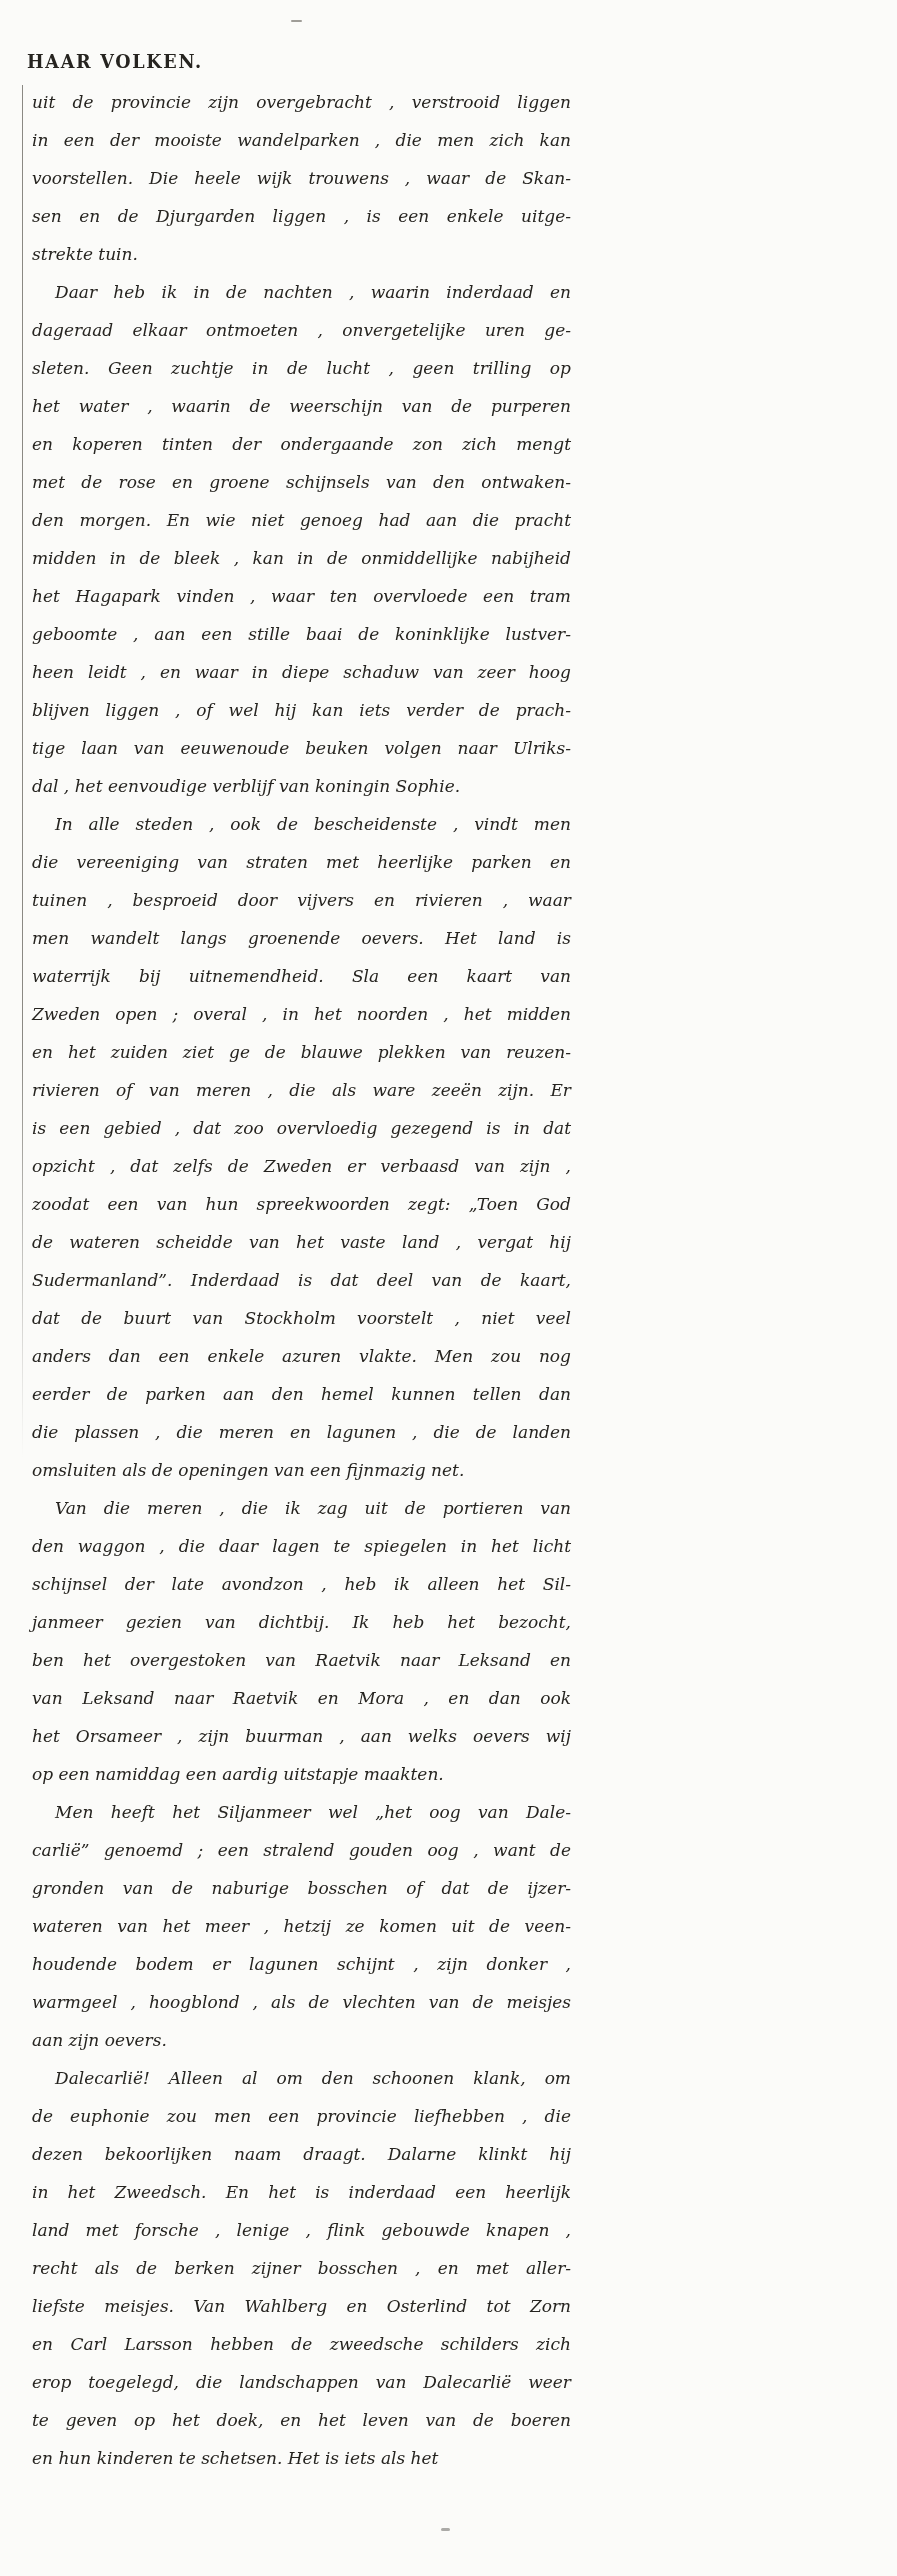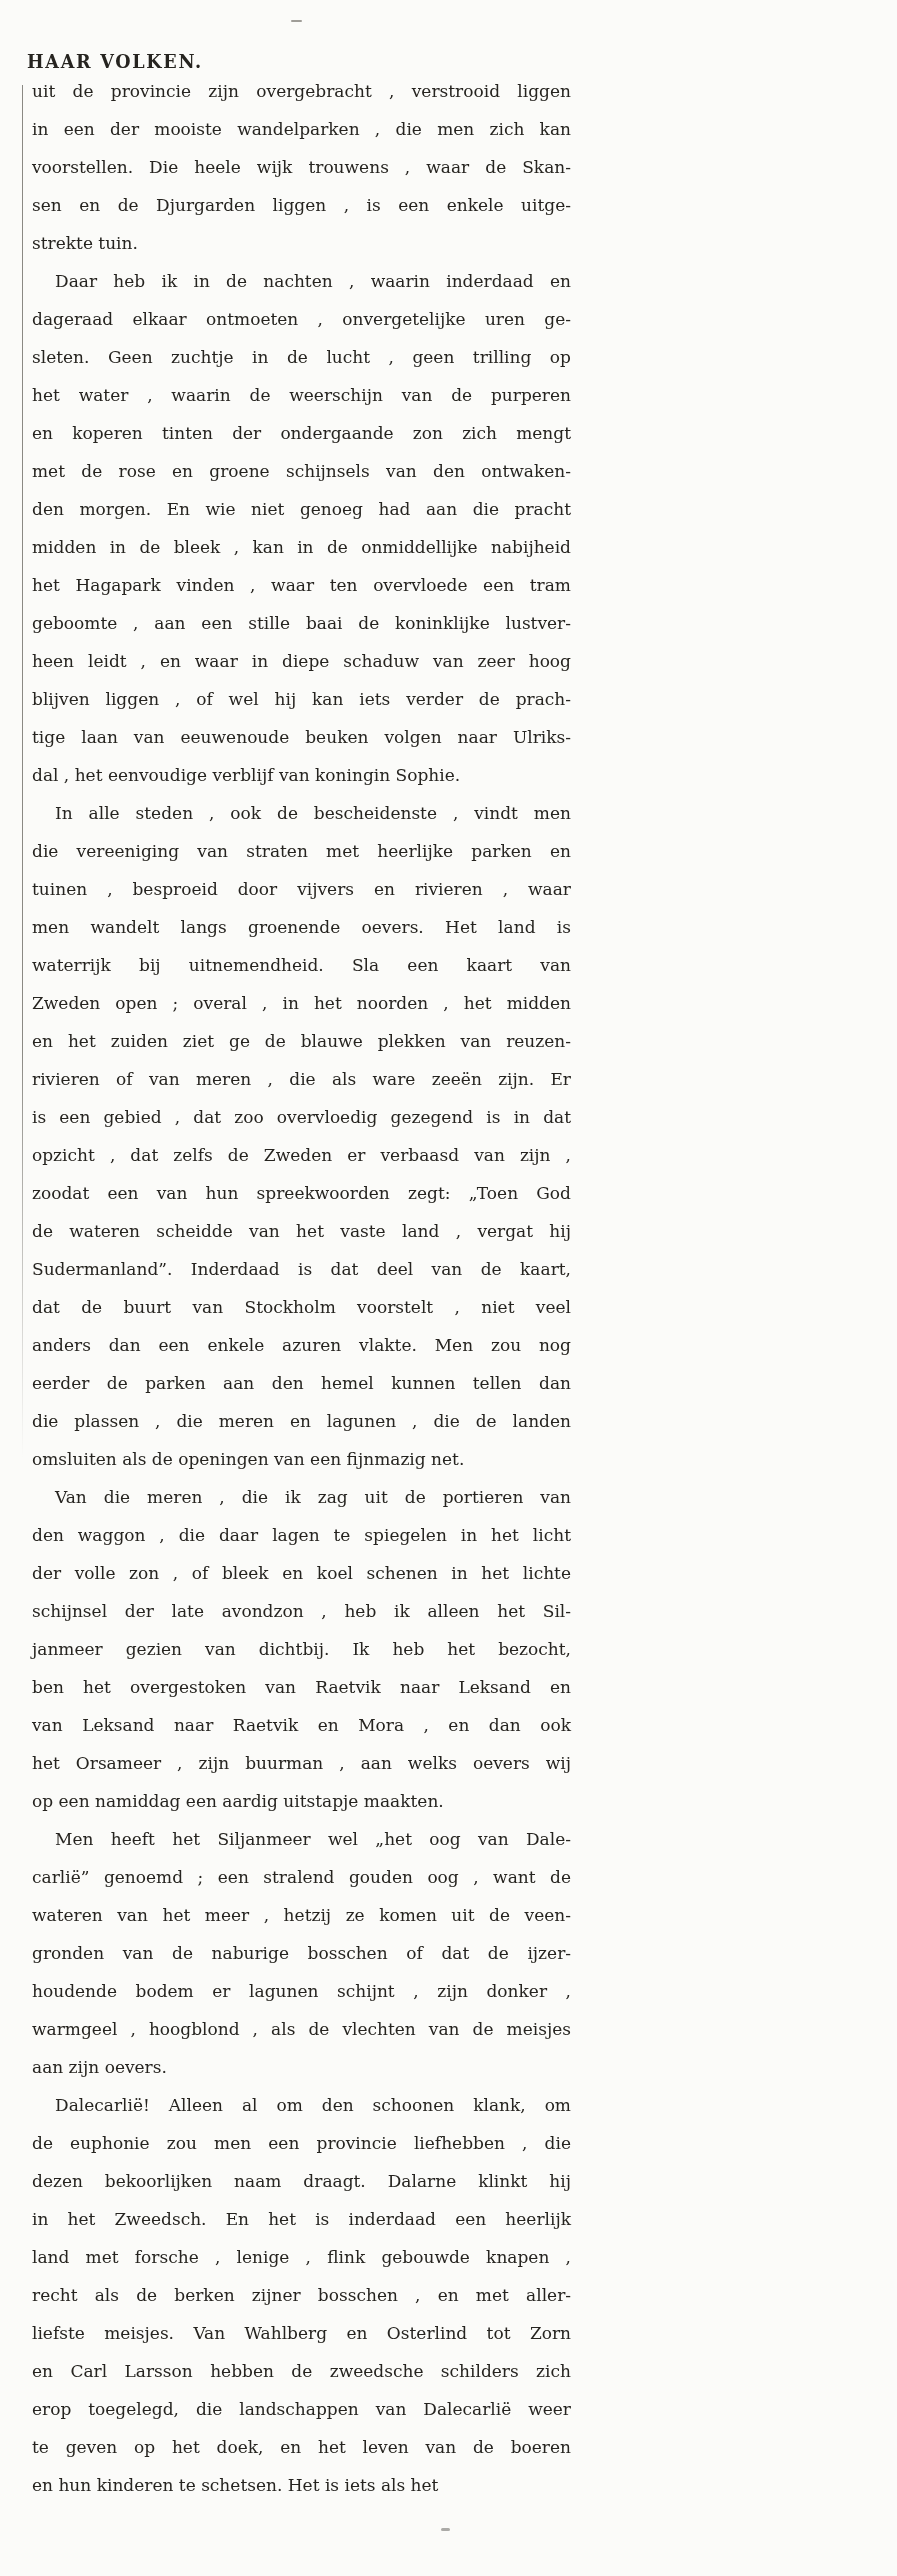--- a/index.html
+++ b/index.html
@@ -22,22 +22,23 @@
     left: 27px;
     top: 51px;
     font-size: 17.6px;
     letter-spacing: 1.7px;
     white-space: nowrap;
     font-weight: bold;
   }
   .text-block {
     position: absolute;
     left: 32px;
-    top: 72px;
+    top: 83px;
     width: 539px;
+    font-style: italic;
   }
   .paragraph {
     margin: 0;
     padding: 0;
   }
   .line {
     font-size: 17px;
     line-height: 38px;
     text-align: justify;
     text-align-last: justify;
@@ -133,33 +134,32 @@
         <div class="line">Sudermanland”. Inderdaad is dat deel van de kaart,</div>
         <div class="line">dat de buurt van Stockholm voorstelt , niet veel</div>
         <div class="line">anders dan een enkele azuren vlakte. Men zou nog</div>
         <div class="line">eerder de parken aan den hemel kunnen tellen dan</div>
         <div class="line">die plassen , die meren en lagunen , die de landen</div>
         <div class="line last">omsluiten als de openingen van een fijnmazig net.</div>
       </div>
       <div class="paragraph indent">
         <div class="line first">Van die meren , die ik zag uit de portieren van</div>
         <div class="line">den waggon , die daar lagen te spiegelen in het licht</div>
-        <div class="line">der volle zon , of bleek en koel schenen in het lichte</div>
         <div class="line">schijnsel der late avondzon , heb ik alleen het Sil-</div>
         <div class="line">janmeer gezien van dichtbij. Ik heb het bezocht,</div>
         <div class="line">ben het overgestoken van Raetvik naar Leksand en</div>
         <div class="line">van Leksand naar Raetvik en Mora , en dan ook</div>
         <div class="line">het Orsameer , zijn buurman , aan welks oevers wij</div>
         <div class="line last">op een namiddag een aardig uitstapje maakten.</div>
       </div>
       <div class="paragraph indent">
         <div class="line first">Men heeft het Siljanmeer wel „het oog van Dale-</div>
         <div class="line">carlië” genoemd ; een stralend gouden oog , want de</div>
+        <div class="line">gronden van de naburige bosschen of dat de ijzer-</div>
         <div class="line">wateren van het meer , hetzij ze komen uit de veen-</div>
-        <div class="line">gronden van de naburige bosschen of dat de ijzer-</div>
         <div class="line">houdende bodem er lagunen schijnt , zijn donker ,</div>
         <div class="line">warmgeel , hoogblond , als de vlechten van de meisjes</div>
         <div class="line last">aan zijn oevers.</div>
       </div>
       <div class="paragraph indent">
         <div class="line first">Dalecarlië! Alleen al om den schoonen klank, om</div>
         <div class="line">de euphonie zou men een provincie liefhebben , die</div>
         <div class="line">dezen bekoorlijken naam draagt. Dalarne klinkt hij</div>
         <div class="line">in het Zweedsch. En het is inderdaad een heerlijk</div>
         <div class="line">land met forsche , lenige , flink gebouwde knapen ,</div>

